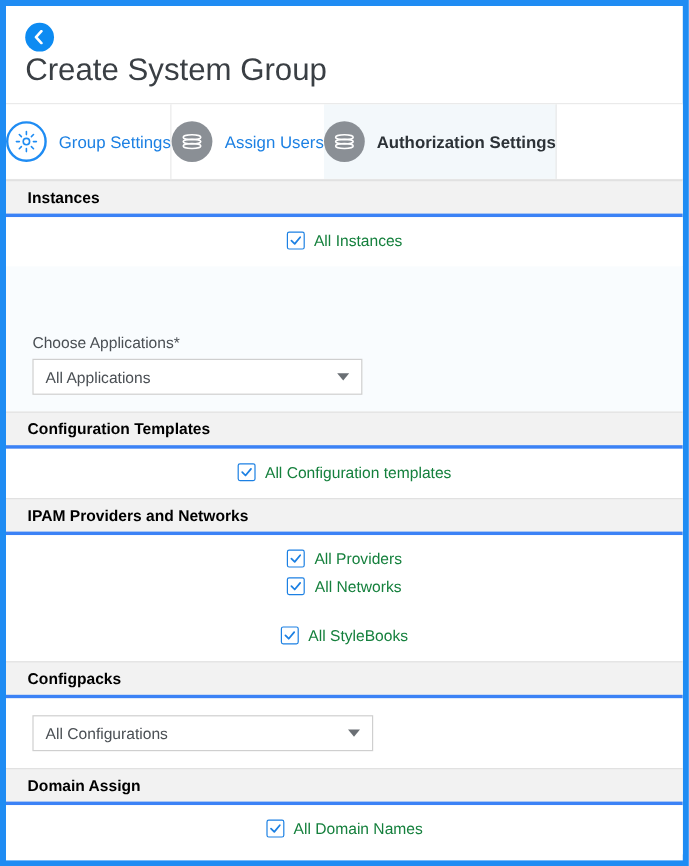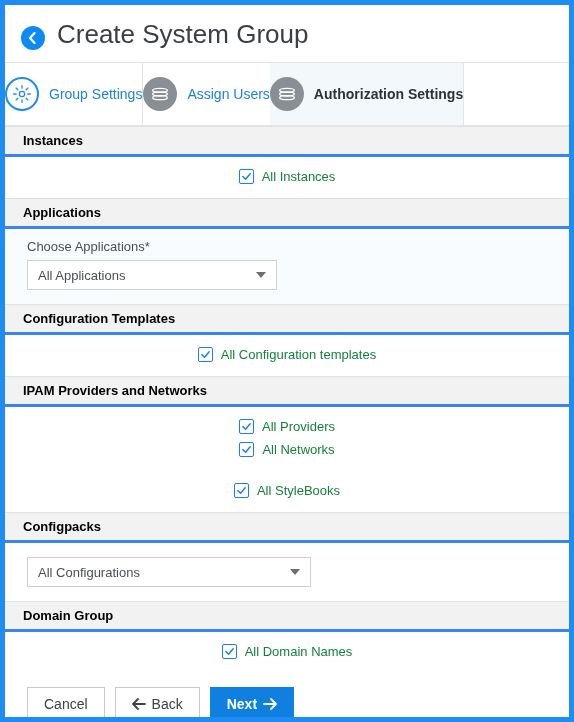--- a/index.html
+++ b/index.html
@@ -6,22 +6,23 @@
   body {
     font-family: -apple-system, BlinkMacSystemFont, "Segoe UI", Arial, sans-serif;
     background: #fff;
     width: 574px;
     height: 722px;
     border: 5px solid #1f8cf3;
     overflow: hidden;
   }
   .header {
     display: flex;
-    align-items: flex-end;
+    align-items: flex-start;
     padding: 14px 16px 12px 16px;
+    flex-direction: column;
   }
   .back-circle {
     width: 24px;
     height: 24px;
     border-radius: 50%;
     background: #0d8bf2;
     display: flex;
     align-items: center;
     justify-content: center;
     margin-right: 12px;
@@ -77,41 +78,42 @@
   }
   .section-body {
     padding: 8px 22px 10px 22px;
     background: #fff;
   }
   .section-body.alt { background:#f9fcfe; padding-top:10px; padding-bottom:14px;}
   .field-label {
     font-size: 13px;
     color: #4a4f54;
     margin-bottom: 6px;
+    margin-top: 46px;
   }
   .checkbox-row {
     display: flex;
     align-items: center;
     font-size: 13px;
     color: #15803d;
     padding: 4px 0;
     cursor: pointer;
     justify-content: center;
   }
   .chk {
     width: 15px; height: 15px;
     border: 1px solid #1c80e3;
     border-radius: 2px;
     margin-right: 8px;
     display:flex; align-items:center; justify-content:center;
     flex-shrink:0;
   }
   .chk svg { display:block; }
   .select {
-    width: 250px;
+    width: 275px;
     height: 30px;
     border: 1px solid #cfcfcf;
     background: #fff;
     display:flex;
     align-items:center;
     justify-content:space-between;
     padding: 0 10px;
     font-size: 13px;
     color: #4a4f54;
     cursor:pointer;
@@ -198,21 +200,20 @@
     <label class="checkbox-row">
       <span class="chk">
         <svg width="11" height="11" viewBox="0 0 12 12">
             <path d="M2 6 L5 9 L10 3" stroke="#1c80e3" stroke-width="1.6" fill="none" stroke-linecap="round" stroke-linejoin="round"></path>
           </svg>
       </span>
       <span>All Instances</span>
     </label>
   </div>
 
-  <div class="section-header">Applications</div>
   <div class="section-body alt">
     <div class="field-label">Choose Applications*</div>
     <div class="select">
       <span>All Applications</span>
       <span class="chev"></span>
     </div>
   </div>
 
   <div class="section-header">Configuration Templates</div>
   <div class="section-body">
@@ -258,21 +259,21 @@
   </div>
 
   <div class="section-header">Configpacks</div>
   <div class="section-body" style="padding-top:14px;padding-bottom:14px;">
     <div class="select" style="width:284px;">
       <span>All Configurations</span>
       <span class="chev"></span>
     </div>
   </div>
 
-  <div class="section-header">Domain Group</div>
+  <div class="section-header">Domain Assign</div>
   <div class="section-body">
     <label class="checkbox-row">
       <span class="chk">
         <svg width="11" height="11" viewBox="0 0 12 12">
             <path d="M2 6 L5 9 L10 3" stroke="#1c80e3" stroke-width="1.6" fill="none" stroke-linecap="round" stroke-linejoin="round"></path>
           </svg>
       </span>
       <span>All Domain Names</span>
     </label>
   </div>

